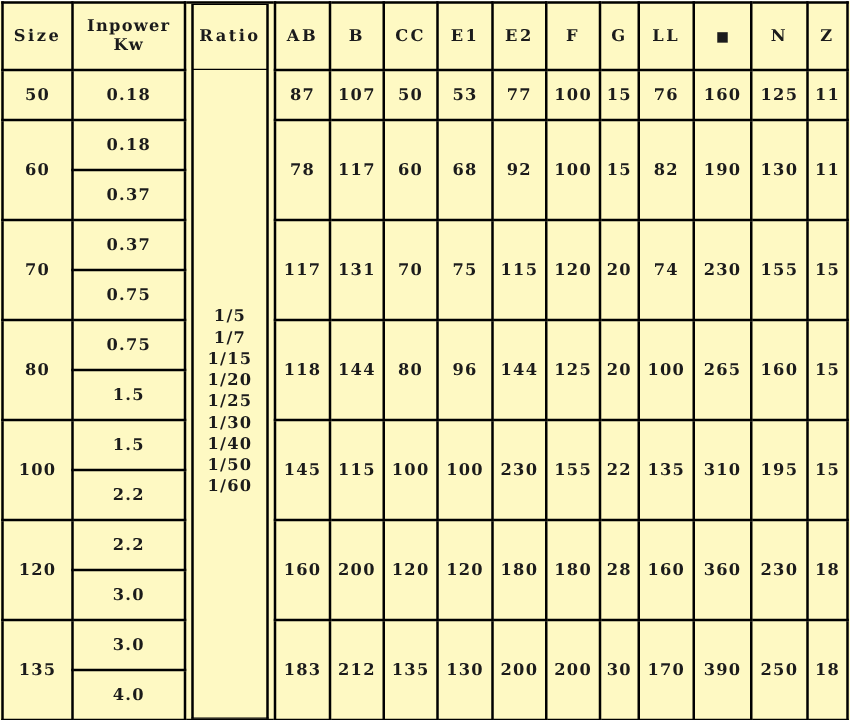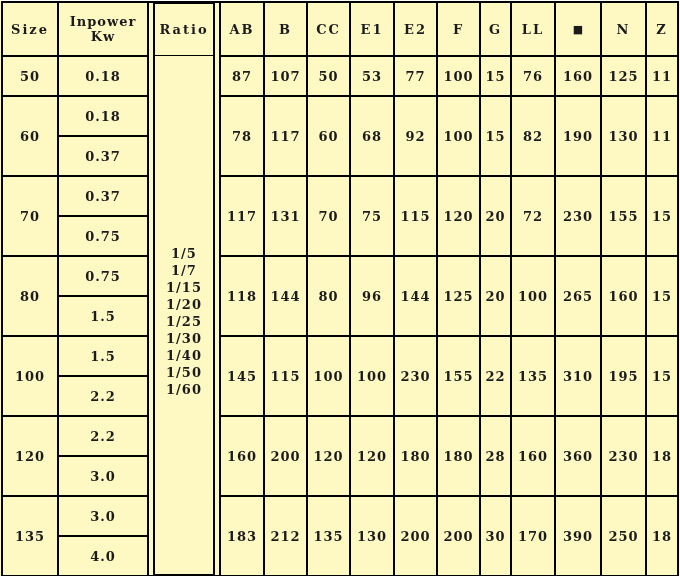--- a/index.html
+++ b/index.html
@@ -138,21 +138,21 @@
   <tr class="drow">
     <td rowspan="2">70</td>
     <td>0.37</td>
     <td rowspan="2">117</td>
     <td rowspan="2">131</td>
     <td rowspan="2">70</td>
     <td rowspan="2">75</td>
     <td rowspan="2">115</td>
     <td rowspan="2">120</td>
     <td rowspan="2">20</td>
-    <td rowspan="2">72</td>
+    <td rowspan="2">74</td>
     <td rowspan="2">230</td>
     <td rowspan="2">155</td>
     <td rowspan="2">15</td>
   </tr>
   <tr class="drow">
     <td>0.75</td>
   </tr>
 
   <tr class="drow">
     <td rowspan="2">80</td>

